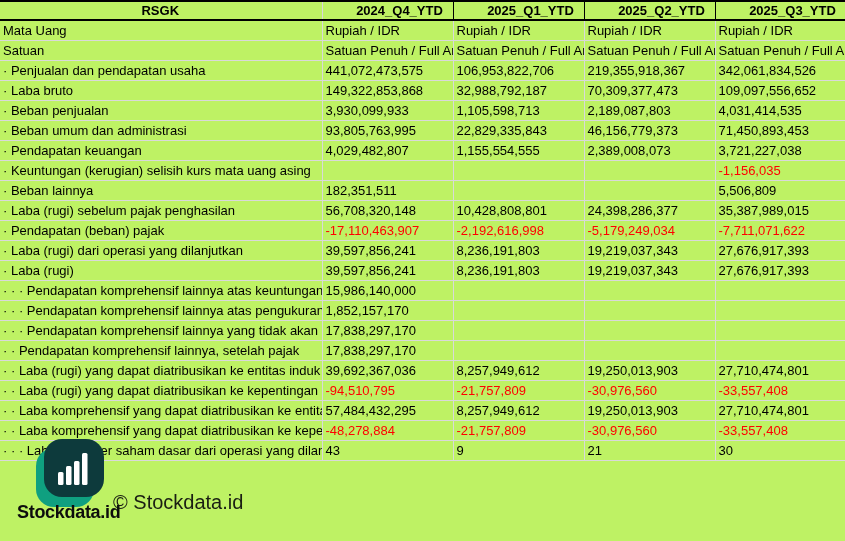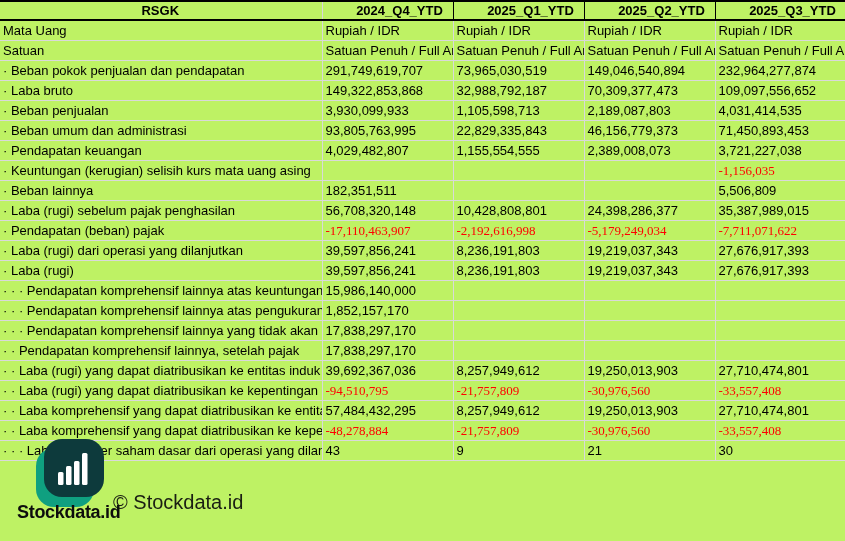--- a/index.html
+++ b/index.html
@@ -9,21 +9,21 @@
               font-size:13px;color:#000;position:absolute;top:0;left:0;}
   table.sheet td, table.sheet th{
       height:19px;line-height:19px;padding:0 4px 0 3px;
       border-right:1px solid #d9d9d9;border-bottom:1px solid #d9d9d9;
       white-space:nowrap;overflow:hidden;vertical-align:middle;
       font-weight:normal;text-align:left;}
   tr.hdr th{font-weight:bold;text-align:center;
       border-top:2px solid #000;border-bottom:2px solid #000;height:17px;line-height:17px;}
   tr.hdr th.period{border-left:1px solid #000;border-right:1px solid #000;padding-left:28px;}
   td.num{text-align:right;}
-  td.neg{color:#ff0000;font-family:Liberation Serif, serif;}
+  td.neg{color:#ff0000;}
   
   .wm{position:absolute;left:0;top:0;width:845px;height:541px;pointer-events:none;}
   .wm-icon{position:absolute;left:36px;top:439px;}
   .wm-word{position:absolute;left:17px;top:502px;font-size:18px;font-weight:bold;
            letter-spacing:-0.3px;color:#0d0d0d;}
   .wm-copy{position:absolute;left:113px;top:491px;font-size:20px;font-weight:normal;
            color:rgba(12,12,12,0.92);}
 </style>
 </head>
 <body>
@@ -54,26 +54,26 @@
         <td>Rupiah / IDR</td>
       </tr>
       <tr>
         <td>Satuan</td>
         <td>Satuan Penuh / Full Amount</td>
         <td>Satuan Penuh / Full Amount</td>
         <td>Satuan Penuh / Full Amount</td>
         <td>Satuan Penuh / Full Amount</td>
       </tr>
 
-        <tr>
-          <td>· Beban pokok penjualan dan pendapatan</td>
-          <td class="num">291,749,619,707</td>
-          <td class="num">73,965,030,519</td>
-          <td class="num">149,046,540,894</td>
-          <td class="num">232,964,277,874</td>
+    <tr>
+          <td>· Penjualan dan pendapatan usaha</td>
+          <td class="num">441,072,473,575</td>
+          <td class="num">106,953,822,706</td>
+          <td class="num">219,355,918,367</td>
+          <td class="num">342,061,834,526</td>
         </tr>
         <tr>
           <td>· Laba bruto</td>
           <td class="num">149,322,853,868</td>
           <td class="num">32,988,792,187</td>
           <td class="num">70,309,377,473</td>
           <td class="num">109,097,556,652</td>
         </tr>
         <tr>
           <td>· Beban penjualan</td>

